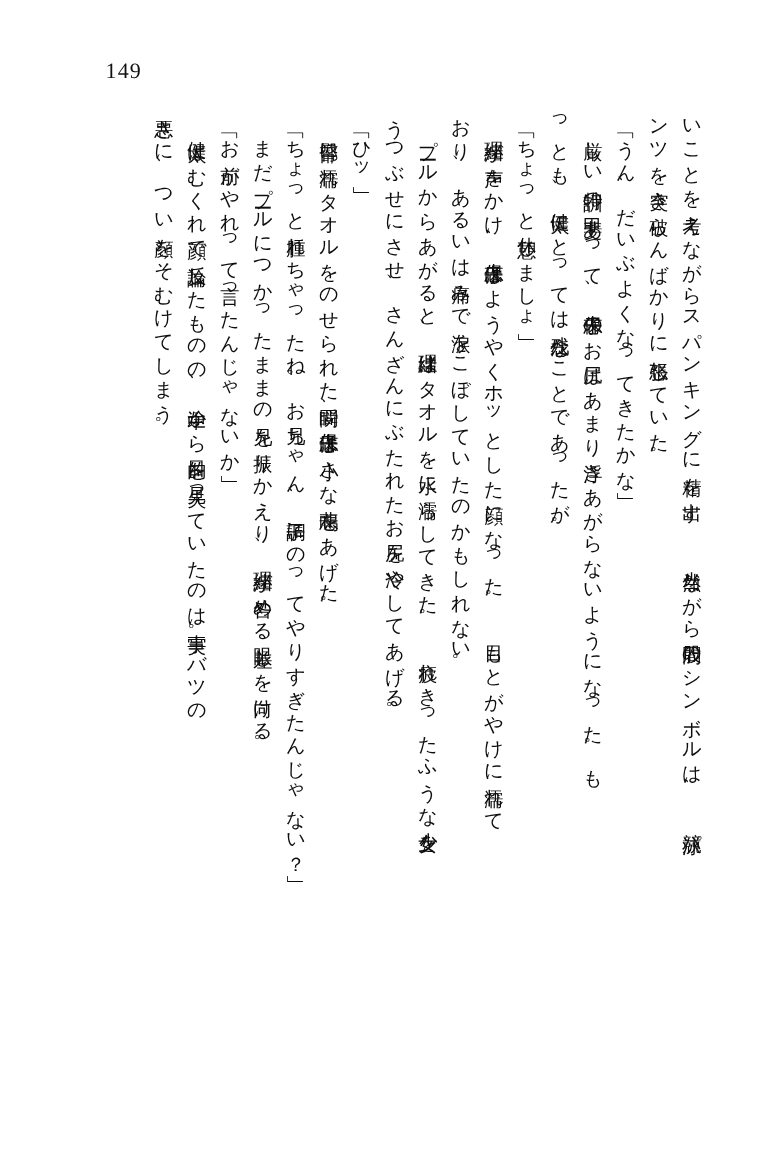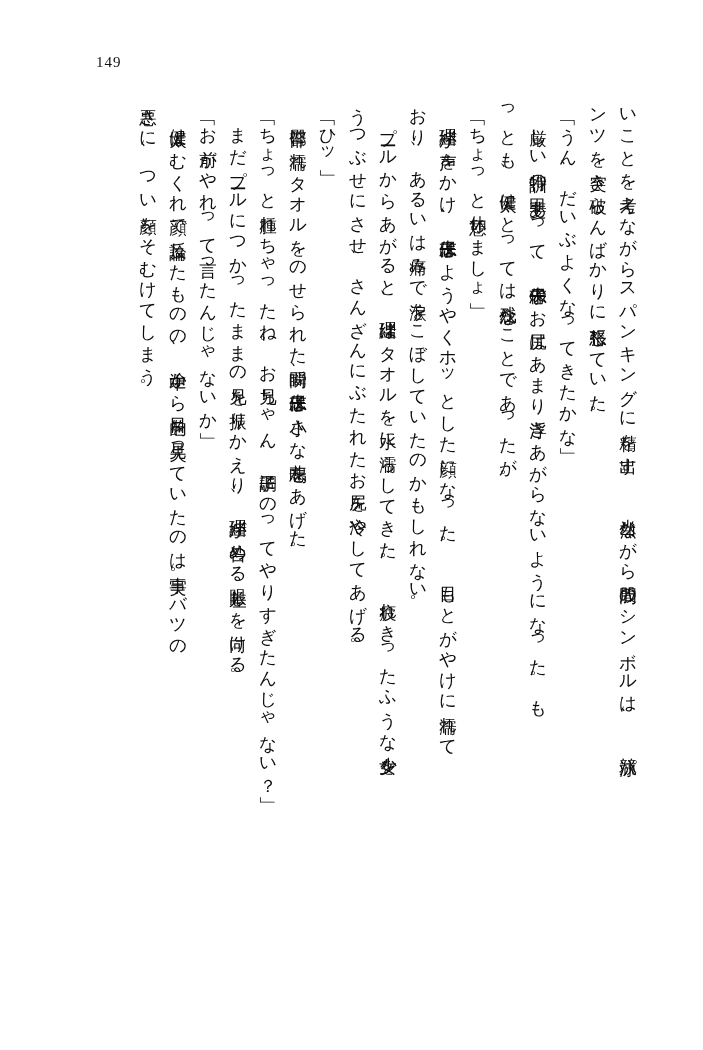--- a/index.html
+++ b/index.html
@@ -14,21 +14,21 @@
     background: #ffffff;
     overflow: hidden;
     font-family: "Liberation Serif", serif;
     color: #111111;
   }
   
   .page-number {
     position: absolute;
     top: 54px;
     left: 96px;
-    font-size: 15px;
+    font-size: 20px;
     letter-spacing: 1px;
     color: #111;
     font-family: "Liberation Serif", serif;
   }
   
   .text-block {
     position: absolute;
     top: 96px;
     left: 66px;
     width: 570px;

